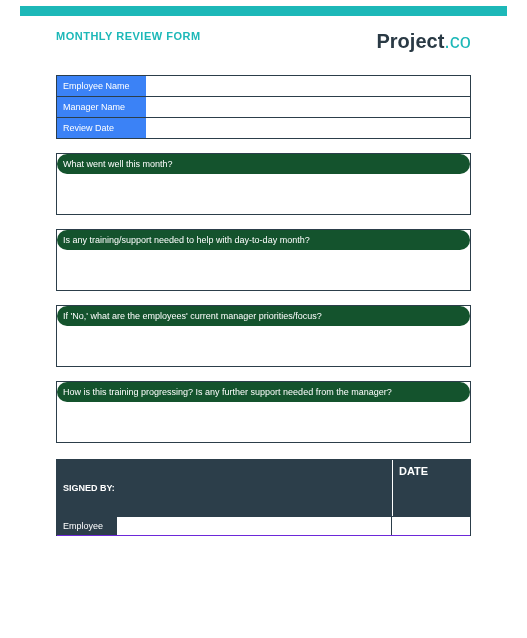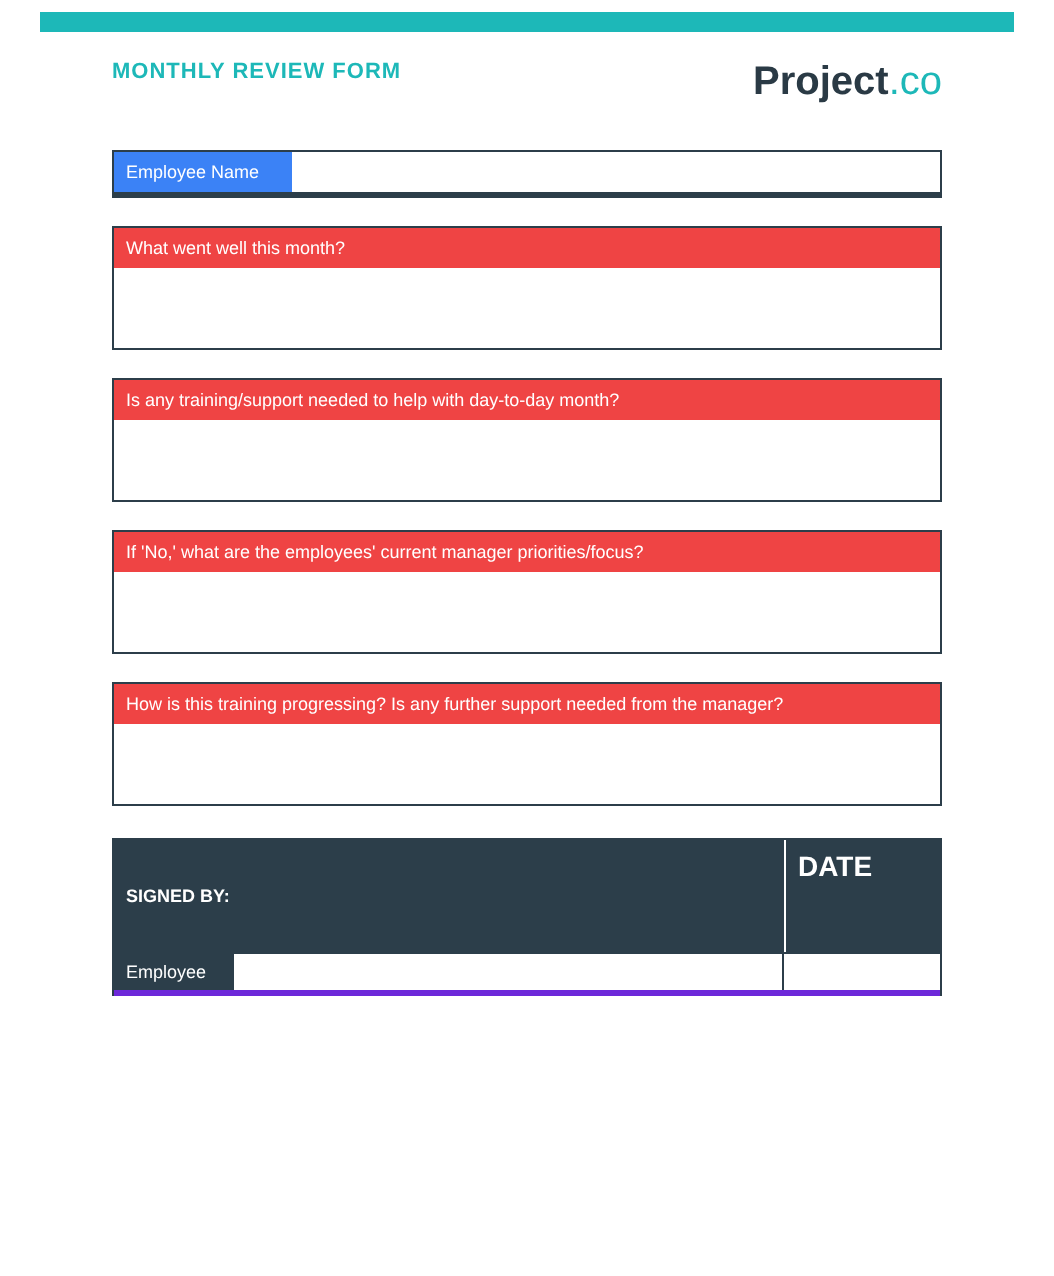--- a/index.html
+++ b/index.html
@@ -54,24 +54,25 @@
   .info-input {
     flex: 1;
     background: #fff;
   }
 
   .section {
     margin-top: 14px;
     border: 1px solid #2c3e4a;
   }
   .section-header {
-    background: #ef4444;
+    background: #14532d;
     color: #fff;
     font-size: 9px;
     padding: 5px 6px;
+    border-radius: 10px;
   }
   .section-body {
     background: #fff;
     height: 40px;
   }
 
   .sign-table {
     margin-top: 16px;
     border: 1px solid #2c3e4a;
     border-bottom: none;
@@ -84,28 +85,28 @@
   .sign-header-left {
     flex: 1;
     color: #fff;
     font-size: 9px;
     font-weight: bold;
     padding: 23px 6px;
   }
   .sign-header-right {
     width: 78px;
     color: #fff;
-    font-size: 14px;
+    font-size: 11px;
     font-weight: bold;
     padding: 5px 6px;
     border-left: 1px solid #fff;
   }
   .sign-row {
     display: flex;
-    border-bottom: 3px solid #6d28d9;
+    border-bottom: 1px solid #6d28d9;
     justify-content: center;
   }
   .sign-label {
     width: 60px;
     background: #2c3e4a;
     color: #fff;
     font-size: 9px;
     padding: 4px 6px;
   }
   .sign-field {
@@ -131,23 +132,25 @@
 </div>
 
 <div class="content">
 
   <div class="info-table">
     <div class="info-row">
       <div class="info-label">Employee Name</div>
       <div class="info-input"></div>
     </div>
     <div class="info-row">
+      <div class="info-label">Manager Name</div>
       <div class="info-input"></div>
     </div>
     <div class="info-row">
+      <div class="info-label">Review Date</div>
       <div class="info-input"></div>
     </div>
   </div>
 
   <div class="section">
     <div class="section-header">What went well this month?</div>
     <div class="section-body"></div>
   </div>
 
 

